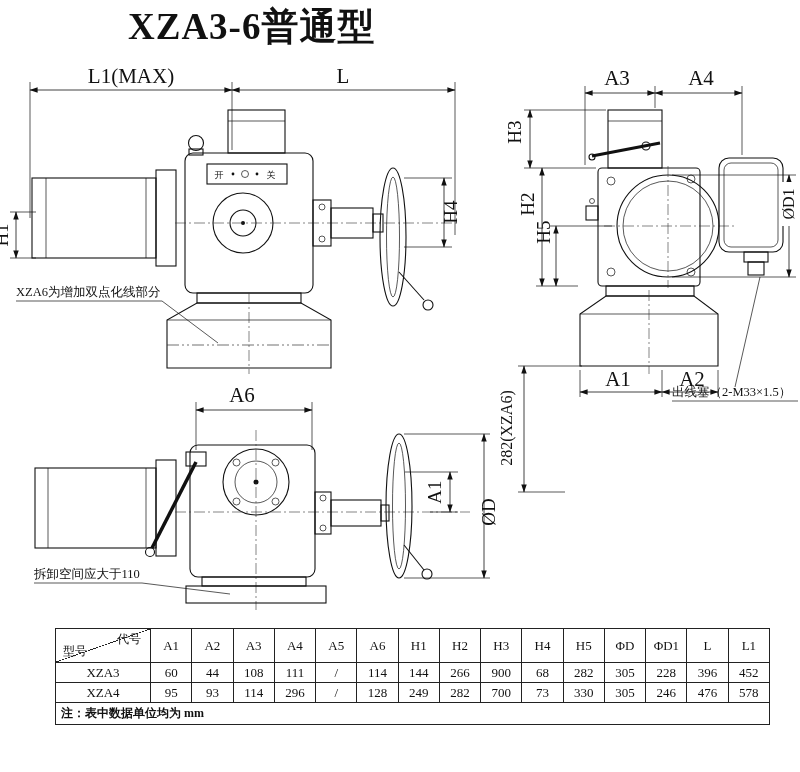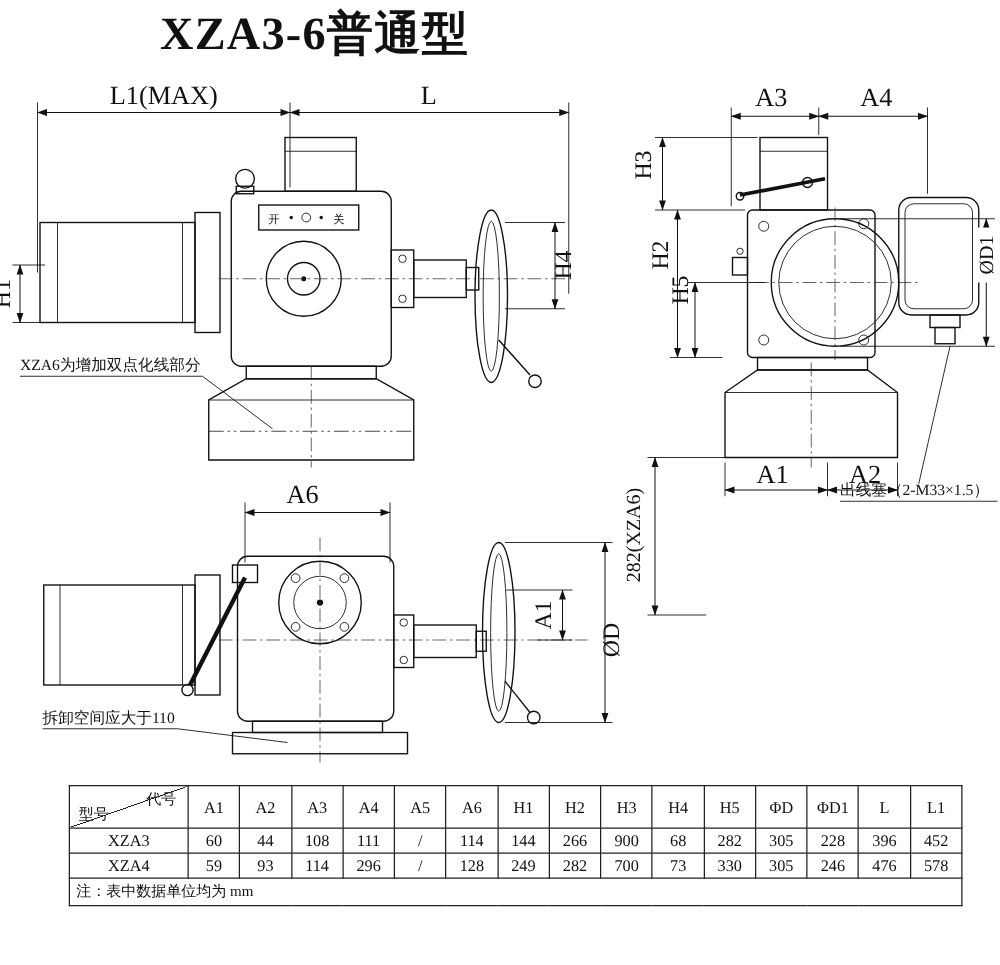--- a/index.html
+++ b/index.html
@@ -25,21 +25,21 @@
   .table-wrap { position:absolute; left:55px; top:628px; width:715px; }
   table { border-collapse:collapse; width:100%; table-layout:fixed; font-size:13px; }
   th,td { border:1px solid #222; text-align:center; height:20px; padding:0;
           font-weight:normal; overflow:hidden; white-space:nowrap; }
   thead th { height:34px; }
   .corner { position:relative; }
   .corner::after { content:""; position:absolute; inset:0;
       background:linear-gradient(to bottom right, transparent 49.4%, #222 49.4%, #222 50.6%, transparent 50.6%); }
   .c-top { position:absolute; top:2px; right:9px; font-size:12px; }
   .c-bot { position:absolute; bottom:2px; left:7px; font-size:12px; }
-  .note-cell { text-align:left; padding:2px 5px; font-size:12px; height:18px; }
+  .note-cell { text-align:left; padding:2px 5px; font-size:12px; height:18px;font-weight:bold; }
 </style>
 </head>
 <body>
 
 <div class="stage">
 
   <div class="title">XZA3-6普通型</div>
 
   <svg class="drawing" width="800" height="625" viewBox="0 0 800 625">
     <defs>
@@ -299,21 +299,21 @@
             <td>900</td>
             <td>68</td>
             <td>282</td>
             <td>305</td>
             <td>228</td>
             <td>396</td>
             <td>452</td>
           </tr>
           <tr>
             <td>XZA4</td>
-            <td>59</td>
+            <td>95</td>
             <td>93</td>
             <td>114</td>
             <td>296</td>
             <td>/</td>
             <td>128</td>
             <td>249</td>
             <td>282</td>
             <td>700</td>
             <td>73</td>
             <td>330</td>

